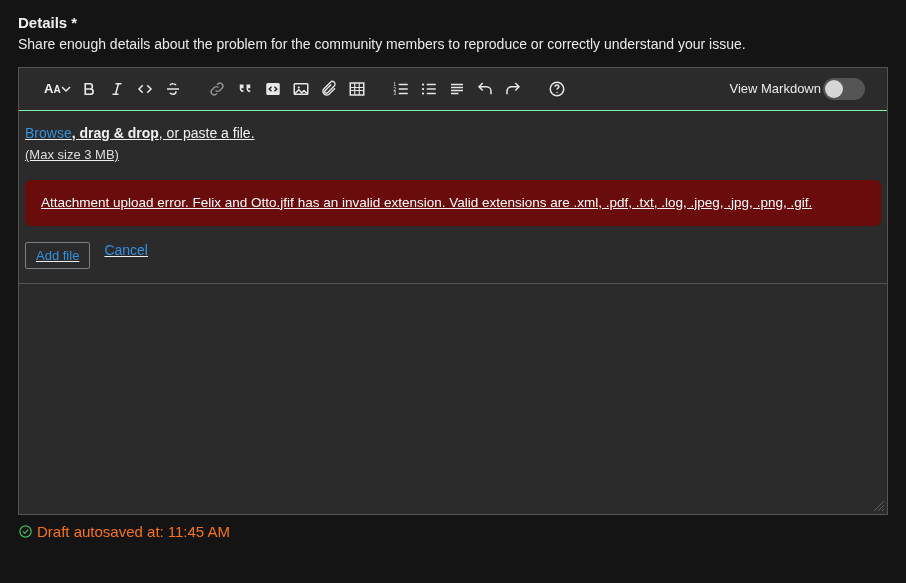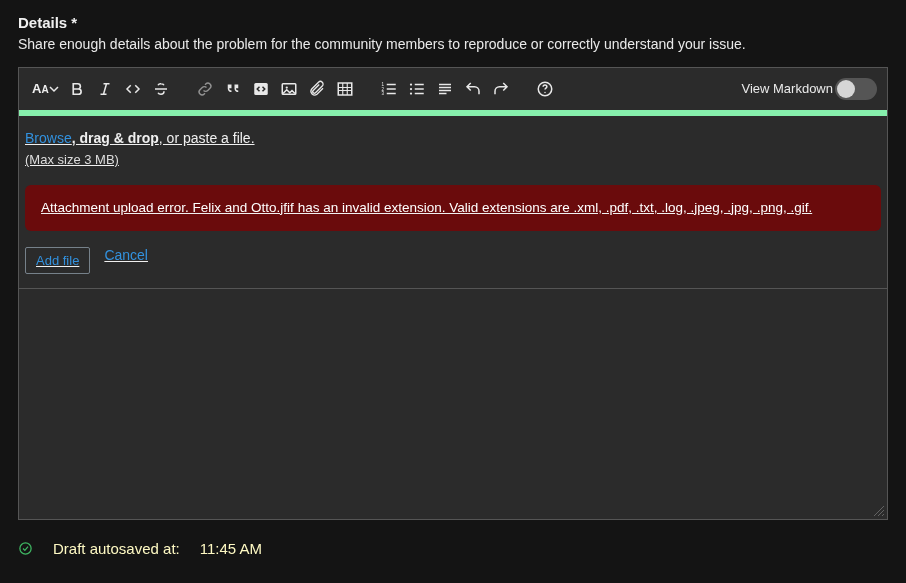--- a/index.html
+++ b/index.html
@@ -28,22 +28,22 @@
     line-height: 1.4;
   }
   .editor-box {
     border: 1px solid #555;
     background: #2b2b2b;
     position: relative;
   }
   .toolbar {
     display: flex;
     align-items: center;
-    padding: 8px 10px;
-    border-bottom: 6px solid #86efac;
+    padding: 8px 22px;
+    border-bottom: 1px solid #86efac;
     gap: 2px;
   }
   .toolbar .group {
     display: flex;
     align-items: center;
     gap: 2px;
     margin-right: 16px;
   }
   .tb-btn {
     width: 26px;
@@ -124,24 +124,24 @@
     position: absolute;
     right: 2px;
     bottom: 2px;
     width: 12px;
     height: 12px;
     opacity: 0.6;
   }
   .status-row {
     display: flex;
     align-items: center;
-    gap: 20px;
-    padding-top: 20px;
+    gap: 4px;
+    padding-top: 8px;
     font-size: 15px;
-    color: #fef9c3;
+    color: #f97316;
   }
   .status-row svg { width: 15px; height: 15px; }
   .font-size-box {
     display: flex;
     align-items: center;
     gap: 0px;
     padding: 0 3px;
     height: 26px;
     cursor: pointer;
   }

